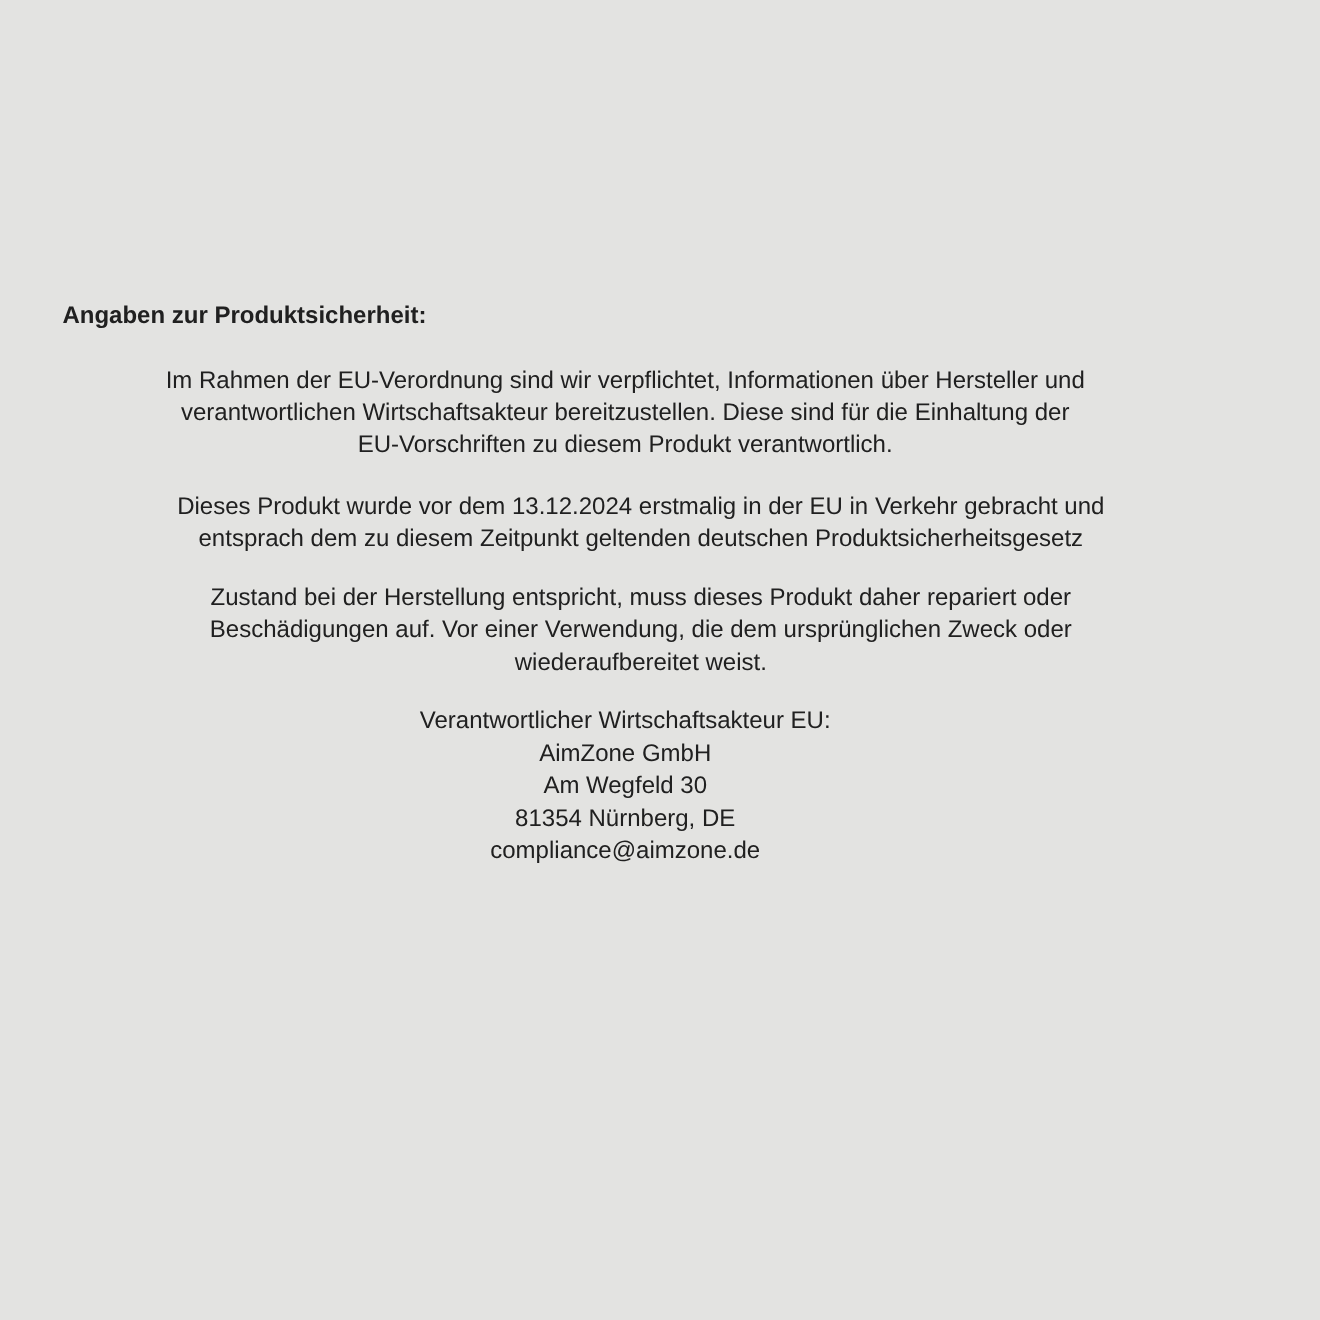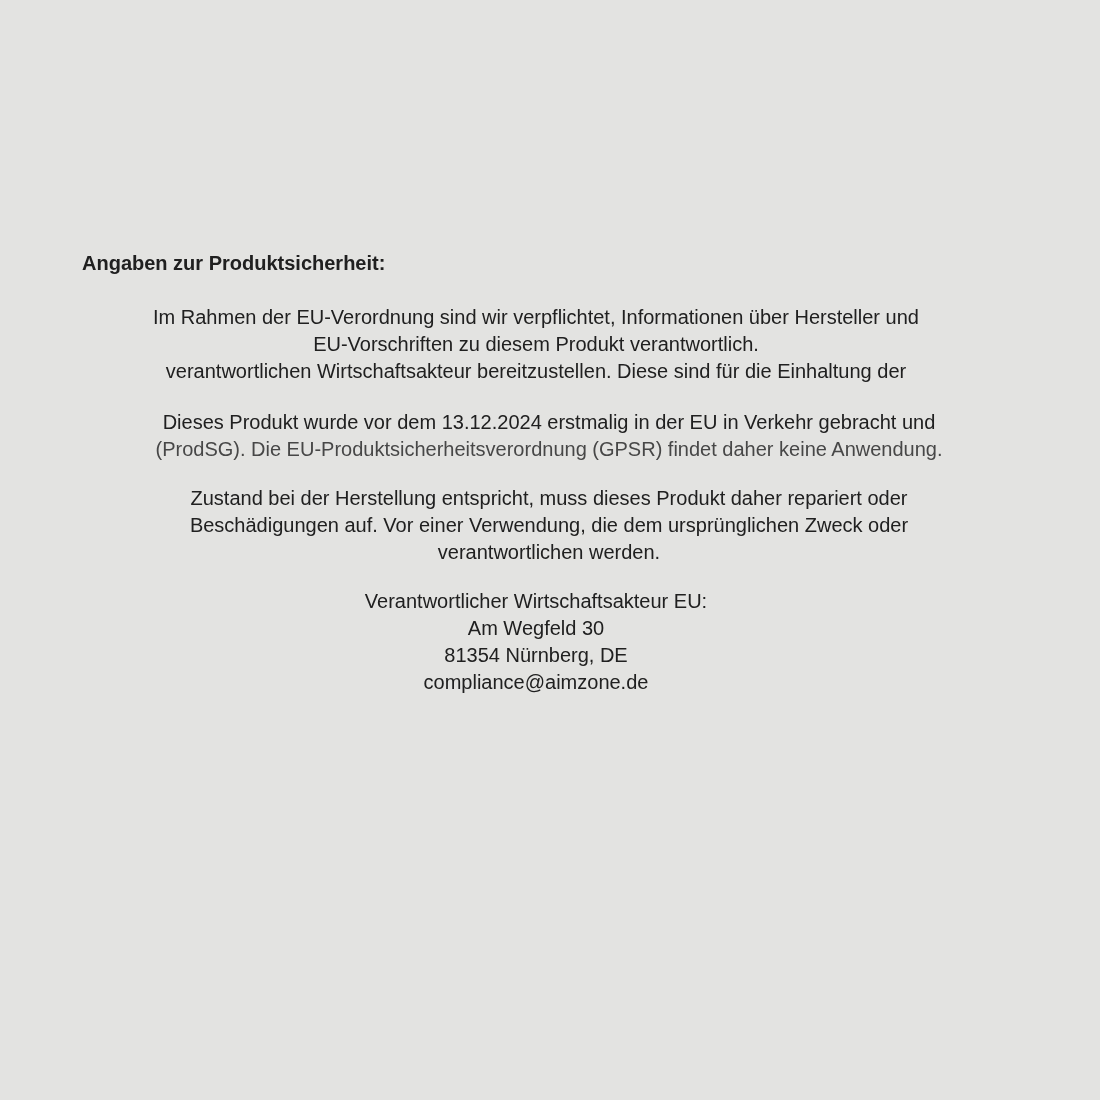--- a/index.html
+++ b/index.html
@@ -11,21 +11,21 @@
     height: 1100px;
     overflow: hidden;
     background: var(--bg, #e3e3e1);
     color: var(--fg, #202020);
     font-family: "Liberation Sans", "DejaVu Sans", sans-serif;
   }
   .doc {
     box-sizing: border-box;
     width: 1100px;
     height: 920px;
-    padding: 250px 110px 0 82px;
+    padding: 250px 110px 0 52px;
     font-size: 20px;
     line-height: 27px;
   }
   .heading {
     font-weight: bold;
     margin: 0 0 27px 0;
   }
   .para {
     margin: 0 0 24px 0;
   }
@@ -46,35 +46,36 @@
 </style>
 </head>
 <body>
 
 <div class="doc">
 
   <div class="heading">Angaben zur Produktsicherheit:</div>
 
   <div class="para p1">
     <div class="line">Im Rahmen der EU-Verordnung sind wir verpflichtet, Informationen über Hersteller und</div>
+    <div class="line">verantwortlichen Wirtschaftsakteur bereitzustellen. Diese sind für die Einhaltung der</div>
     <div class="line">EU-Vorschriften zu diesem Produkt verantwortlich.</div>
-    <div class="line">verantwortlichen Wirtschaftsakteur bereitzustellen. Diese sind für die Einhaltung der</div>
   </div>
 
   <div class="para p2">
     <div class="line">Dieses Produkt wurde vor dem 13.12.2024 erstmalig in der EU in Verkehr gebracht und</div>
-    <div class="line line-muted">(ProdSG). Die EU-Produktsicherheitsverordnung (GPSR) findet daher keine Anwendung.</div>
+    <div class="line">entsprach dem zu diesem Zeitpunkt geltenden deutschen Produktsicherheitsgesetz</div>
   </div>
 
   <div class="para p3">
     <div class="line">Zustand bei der Herstellung entspricht, muss dieses Produkt daher repariert oder</div>
     <div class="line">Beschädigungen auf. Vor einer Verwendung, die dem ursprünglichen Zweck oder</div>
-    <div class="line">verantwortlichen werden.</div>
+    <div class="line">wiederaufbereitet weist.</div>
   </div>
 
   <div class="address-block">
     <div class="line subheading">Verantwortlicher Wirtschaftsakteur EU:</div>
+    <div class="line">AimZone GmbH</div>
     <div class="line">Am Wegfeld 30</div>
     <div class="line">81354 Nürnberg, DE</div>
     <div class="line">compliance@aimzone.de</div>
   </div>
 
 </div>
 
 </body></html>

